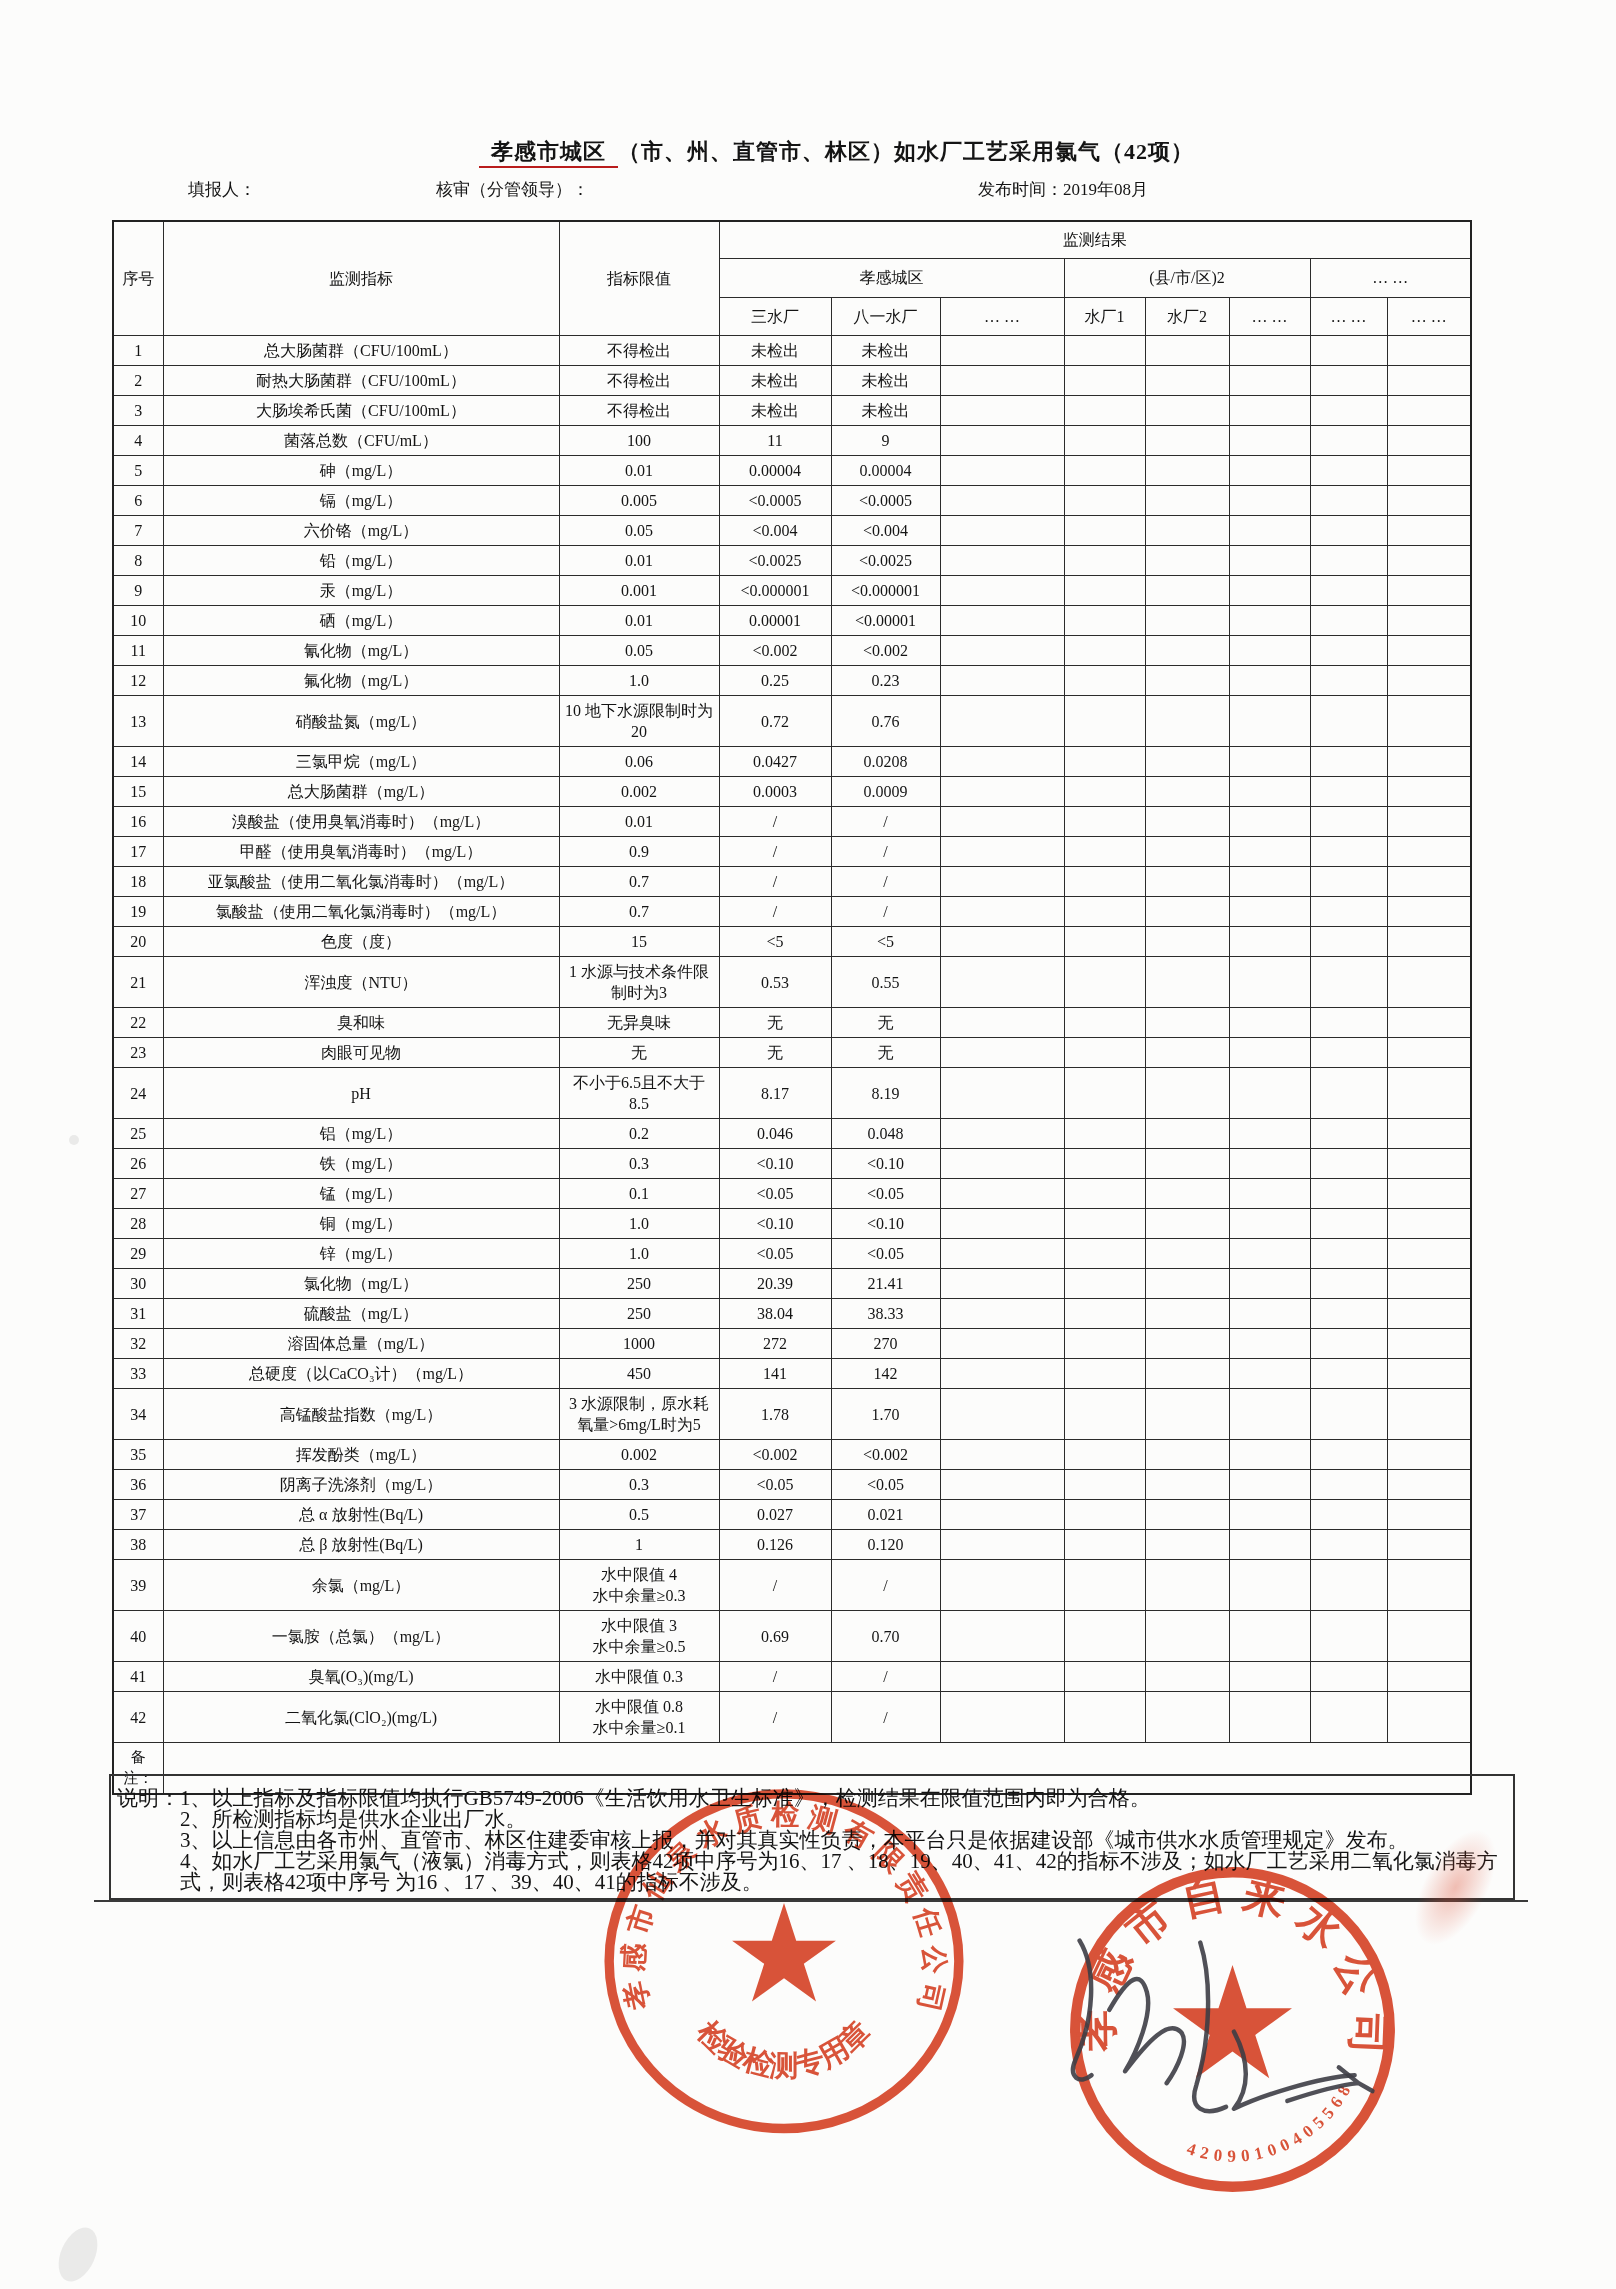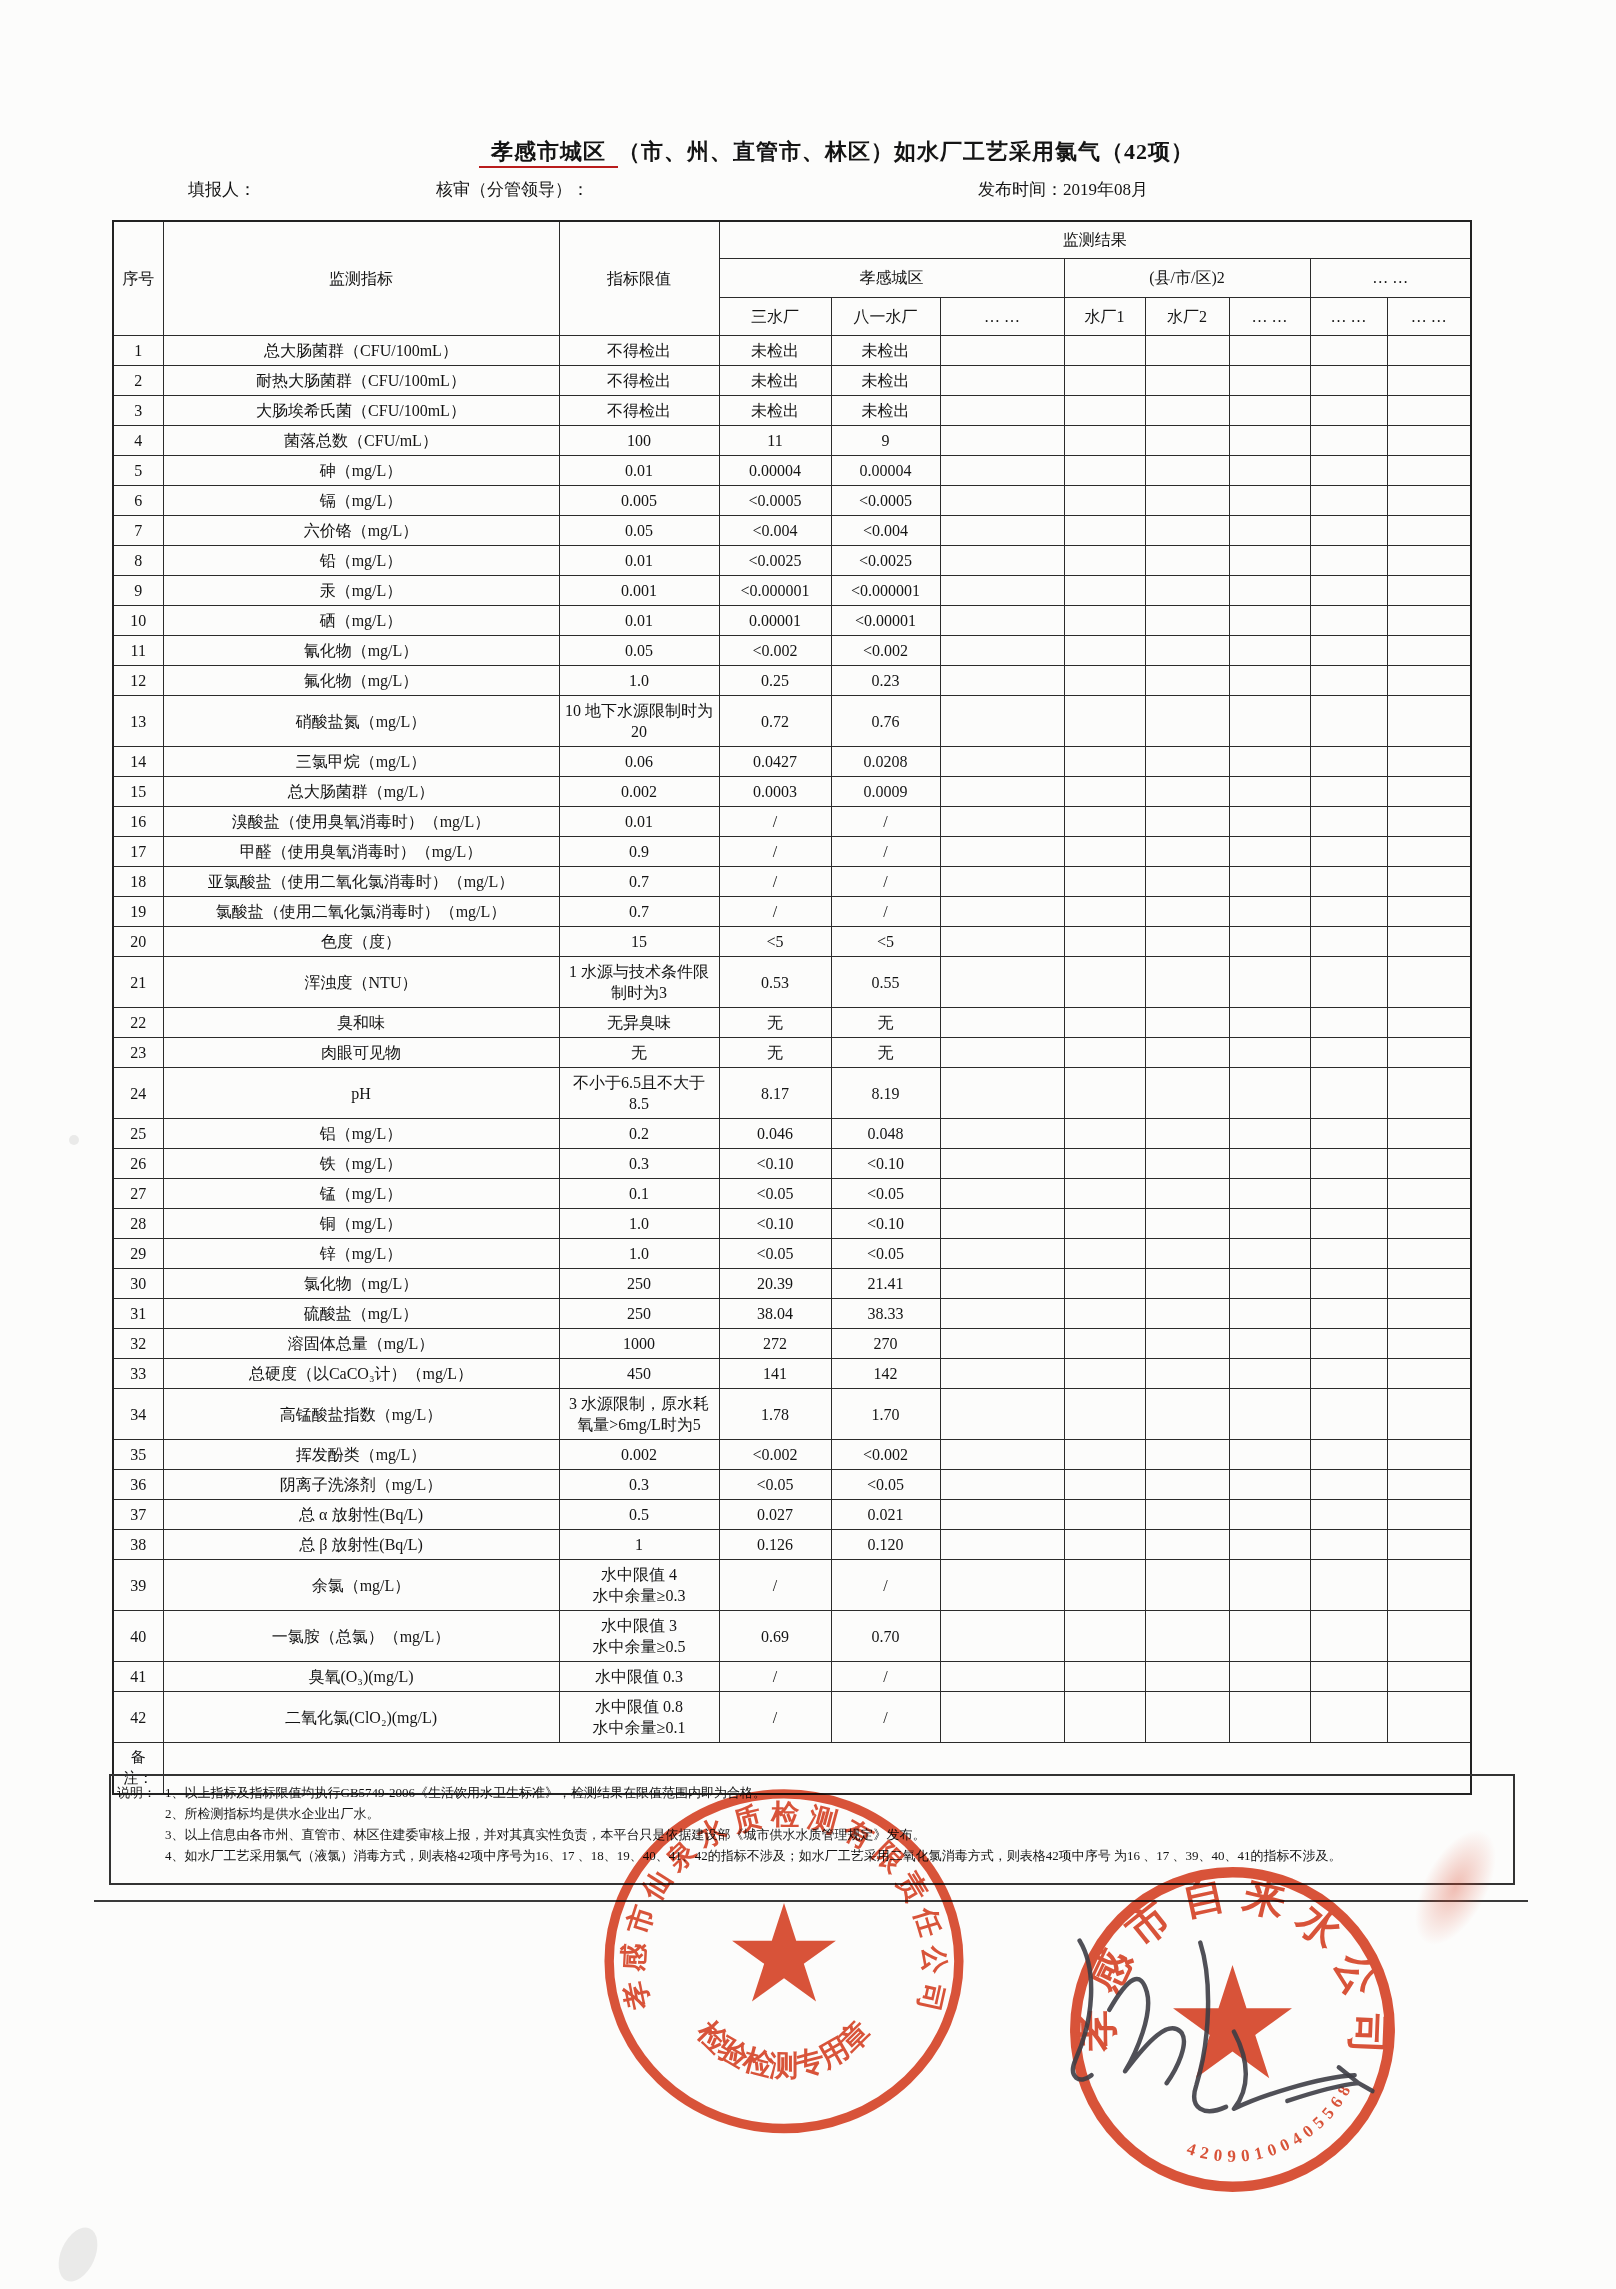--- a/index.html
+++ b/index.html
@@ -36,21 +36,21 @@
   tr.h1 th{height:28px;} tr.h2 th{height:30px;} tr.h3 th{height:29px;}
   td.ind{text-align:left;padding-left:9px;}
   td.limit{white-space:pre-line;margin-top:7px;}
   tr.remark td{height:40px;}
   td.remark-label{font-size:15px;padding:2px 1px;text-align:left;font-family:Liberation Serif, serif;}
 
   
   .notes{
     position:absolute;top:1774px;left:109px;width:1406px;min-height:111px;
     border:2px solid #333;box-sizing:border-box;
-    font-size:13px;line-height:21px;padding:6px 8px 5px 6px;
+    font-size:21px;line-height:21px;padding:12px 8px 5px 6px;
     display:flex;align-items:flex-start;
   }
   .notes .lbl{flex:0 0 48px;white-space:nowrap;}
   .notes .body{flex:1;}
   .notes .body div{margin:0;}
   .notes .body .n{ text-indent:0;}
   .notes .body .n + .n{margin-top:0;}
   .rule{position:absolute;top:1900px;left:94px;width:1434px;height:2px;background:#3a3a3a;}
 
   

